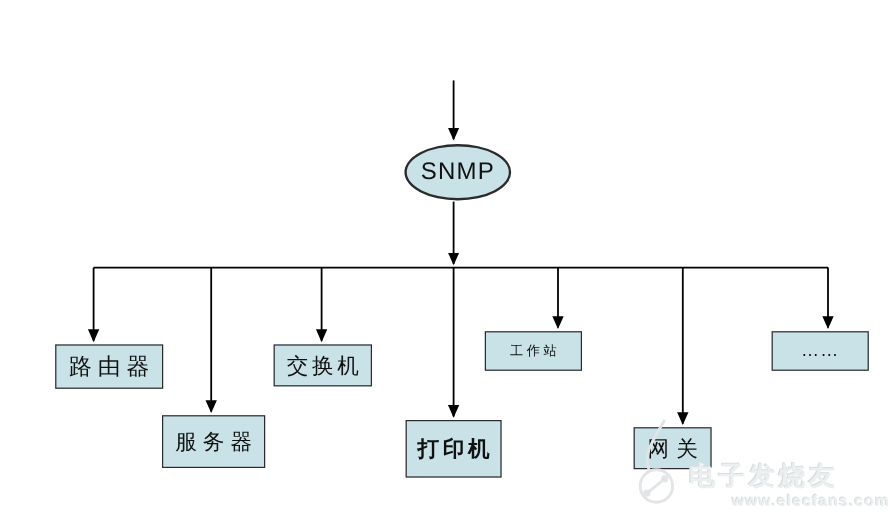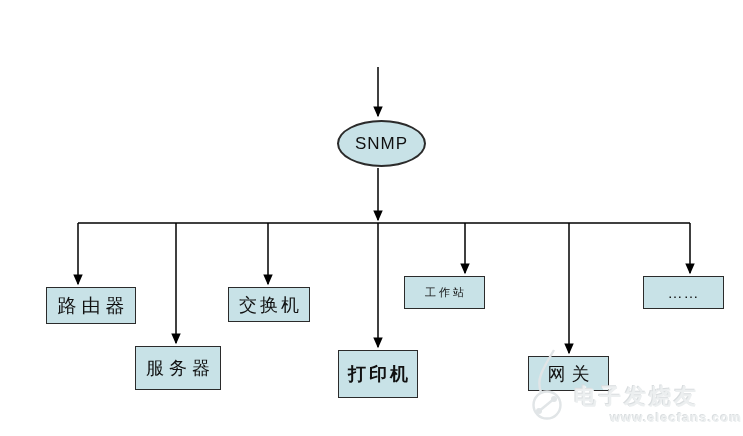--- a/index.html
+++ b/index.html
@@ -24,28 +24,28 @@
     border:1px solid var(--node-border);
     display:flex;align-items:center;justify-content:center;
     color:#111111;
     box-sizing:border-box;
     white-space:nowrap;
   }
   .node-manager{left:324px;top:24px;width:104px;height:41px;border-width:2px;font-size:18px;letter-spacing:4px;padding-left:4px;}
   .node-snmp{
     left:337px;top:120px;width:89px;height:47px;
     border-radius:50%;border-width:2px;
-    font-family:"Liberation Sans", sans-serif;font-size:17px;letter-spacing:1px;
+    font-family:"Liberation Sans", sans-serif;font-size:20px;letter-spacing:1px;
   }
   .dev-router{left:46px;top:287px;width:90px;height:37px;font-size:19px;letter-spacing:5px;padding-left:5px;text-align:right;}
   .dev-server{left:135px;top:346px;width:86px;height:44px;font-size:18px;letter-spacing:5px;padding-left:5px;}
   .dev-switch{left:228px;top:287px;width:82px;height:35px;font-size:18px;letter-spacing:3px;padding-left:3px;}
   .dev-printer{left:338px;top:350px;width:80px;height:48px;font-size:18px;letter-spacing:3px;padding-left:3px;font-weight:bold;}
   .dev-workstation{left:404px;top:276px;width:81px;height:33px;font-size:11px;letter-spacing:3px;padding-left:3px;}
-  .dev-gateway{left:528px;top:356px;width:81px;height:35px;font-size:18px;letter-spacing:6px;padding-left:6px;}
+  .dev-gateway{left:528px;top:356px;width:65px;height:35px;font-size:18px;letter-spacing:6px;padding-left:6px;}
   .dev-more{left:643px;top:276px;width:81px;height:33px;font-size:15px;letter-spacing:1px;font-family:"Liberation Sans",sans-serif;}
   
   .watermark{
     position:absolute;right:1px;bottom:8px;
     display:flex;align-items:flex-end;
     pointer-events:none;
   }
   .wm-logo{width:42px;height:80px;margin-right:4px;}
   .wm-text{display:flex;flex-direction:column;line-height:1;padding-bottom:4px;}
   .wm-brand{

